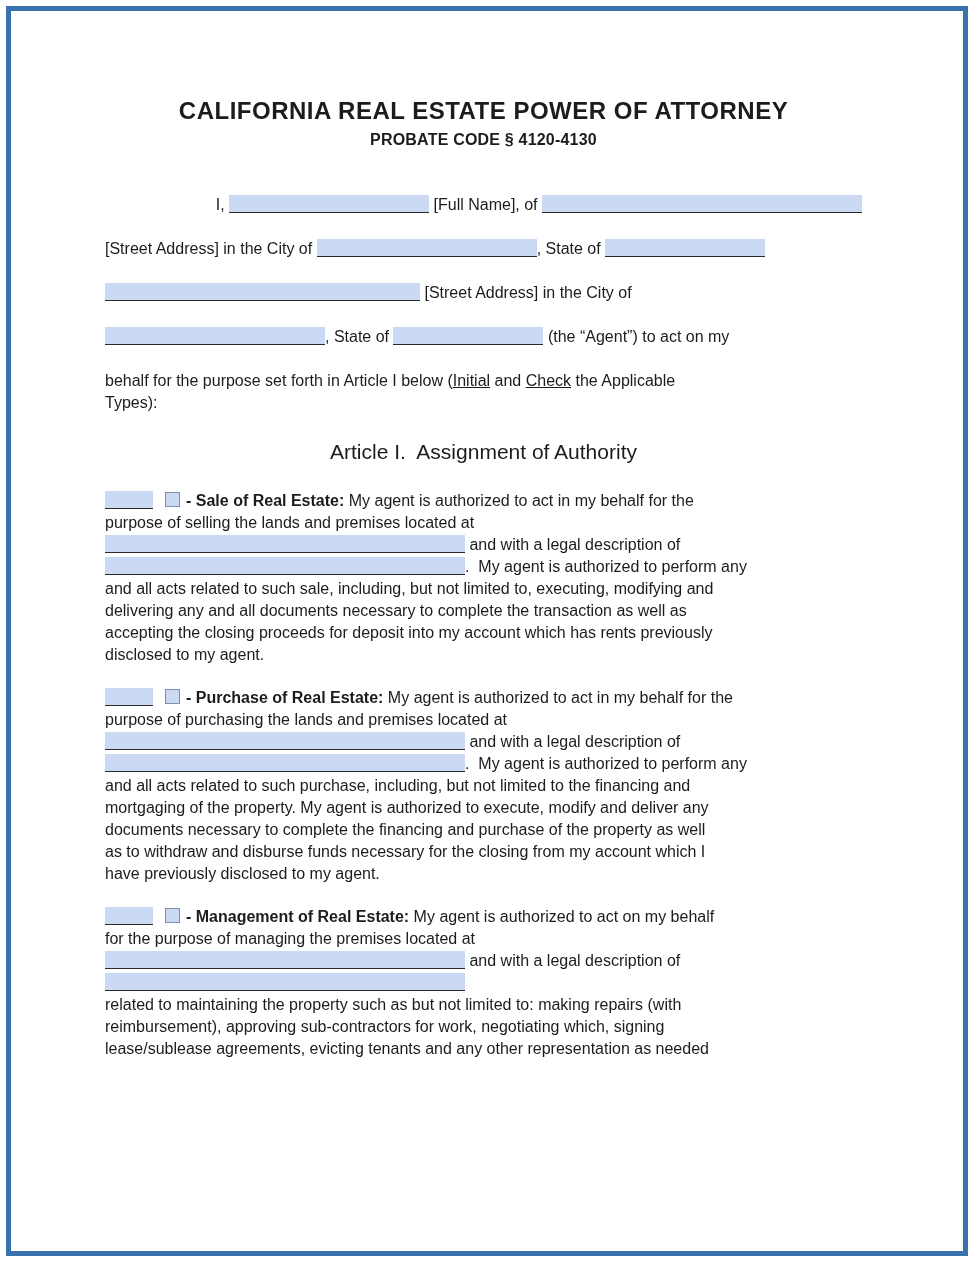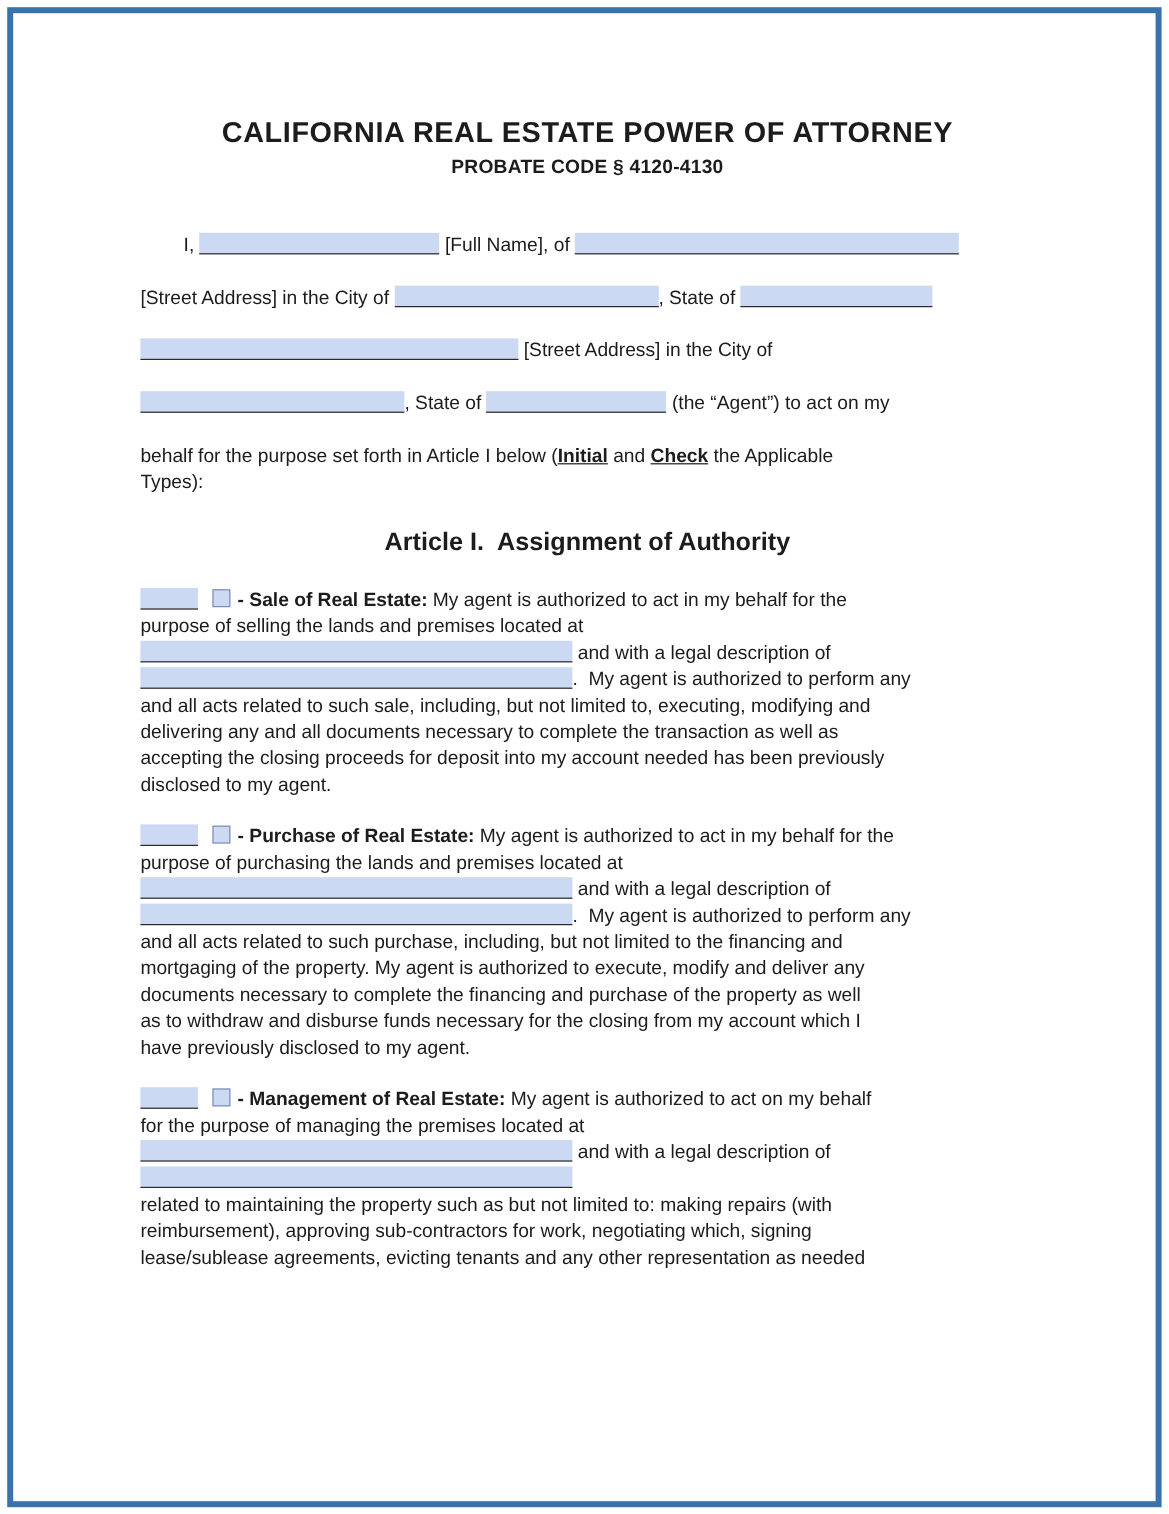--- a/index.html
+++ b/index.html
@@ -18,21 +18,21 @@
   }
   .page-frame {
     position: absolute;
     top: 6px; left: 6px; right: 6px; bottom: 6px;
     border: 5px solid var(--page-border, #3a72ad);
     box-sizing: border-box;
     pointer-events: none;
   }
   .content {
     position: absolute;
-    left: 117px;
+    left: 105px;
     right: 112px;
     top: 0;
   }
   .title {
     margin-top: 97px;
     text-align: center;
     font-size: 24px;
     font-weight: bold;
     letter-spacing: 0.5px;
   }
@@ -45,25 +45,25 @@
   }
   .intro {
     margin-top: 45px;
     font-size: 16px;
   }
   .line {
     line-height: 22px;
     white-space: nowrap;
   }
   .dbl { margin-bottom: 22px; }
-  .indent { padding-left: 36px; }
+  .indent { padding-left: 36px; text-align: right; }
   .heading {
     text-align: center;
     font-size: 21px;
-    font-weight: bold;
+    font-weight: normal;
     margin-top: 26px;
     margin-bottom: 26px;
   }
   .section {
     font-size: 16px;
     margin-bottom: 21px;
     margin-top: 12px;
   }
   .field {
     display: inline-block;
@@ -75,21 +75,21 @@
   .checkbox {
     display: inline-block;
     width: 13px;
     height: 13px;
     background: var(--field-bg, #ccd9f2);
     border: 1px solid var(--checkbox-border, #7c90b4);
     vertical-align: -1px;
     margin: 0 6px 0 12px;
   }
   .bold  { font-weight: bold; }
-  .boldu { font-weight: bold; text-decoration: underline; }
+  .boldu { font-weight: normal; text-decoration: underline; }
 </style>
 </head>
 <body>
 
 <div id="page">
   <div class="page-frame"></div>
   <div class="content">
     <div class="title">CALIFORNIA REAL ESTATE POWER OF ATTORNEY</div>
     <div class="subtitle">PROBATE CODE § 4120-4130</div>
     <div class="intro">
@@ -102,21 +102,21 @@
       </div>
     <div class="heading">Article I.&nbsp; Assignment of Authority</div>
     <div id="sections">
         <div class="section">
           <div class="line"><span class="field" style="width: 48px;"></span><span class="checkbox"></span><span class="bold">- Sale of Real Estate:</span><span class="text"> My agent is authorized to act in my behalf for the</span></div>
           <div class="line"><span class="text">purpose of selling the lands and premises located at</span></div>
           <div class="line"><span class="field" style="width: 360px;"></span><span class="text"> and with a legal description of</span></div>
           <div class="line"><span class="field" style="width: 360px;"></span><span class="text">.&nbsp; My agent is authorized to perform any</span></div>
           <div class="line"><span class="text">and all acts related to such sale, including, but not limited to, executing, modifying and</span></div>
           <div class="line"><span class="text">delivering any and all documents necessary to complete the transaction as well as</span></div>
-          <div class="line"><span class="text">accepting the closing proceeds for deposit into my account needed has been previously</span></div>
+          <div class="line"><span class="text">accepting the closing proceeds for deposit into my account which has rents previously</span></div>
           <div class="line"><span class="text">disclosed to my agent.</span></div>
         </div>
         <div class="section">
           <div class="line"><span class="field" style="width: 48px;"></span><span class="checkbox"></span><span class="bold">- Purchase of Real Estate:</span><span class="text"> My agent is authorized to act in my behalf for the</span></div>
           <div class="line"><span class="text">purpose of purchasing the lands and premises located at</span></div>
           <div class="line"><span class="field" style="width: 360px;"></span><span class="text"> and with a legal description of</span></div>
           <div class="line"><span class="field" style="width: 360px;"></span><span class="text">.&nbsp; My agent is authorized to perform any</span></div>
           <div class="line"><span class="text">and all acts related to such purchase, including, but not limited to the financing and</span></div>
           <div class="line"><span class="text">mortgaging of the property. My agent is authorized to execute, modify and deliver any</span></div>
           <div class="line"><span class="text">documents necessary to complete the financing and purchase of the property as well</span></div>

